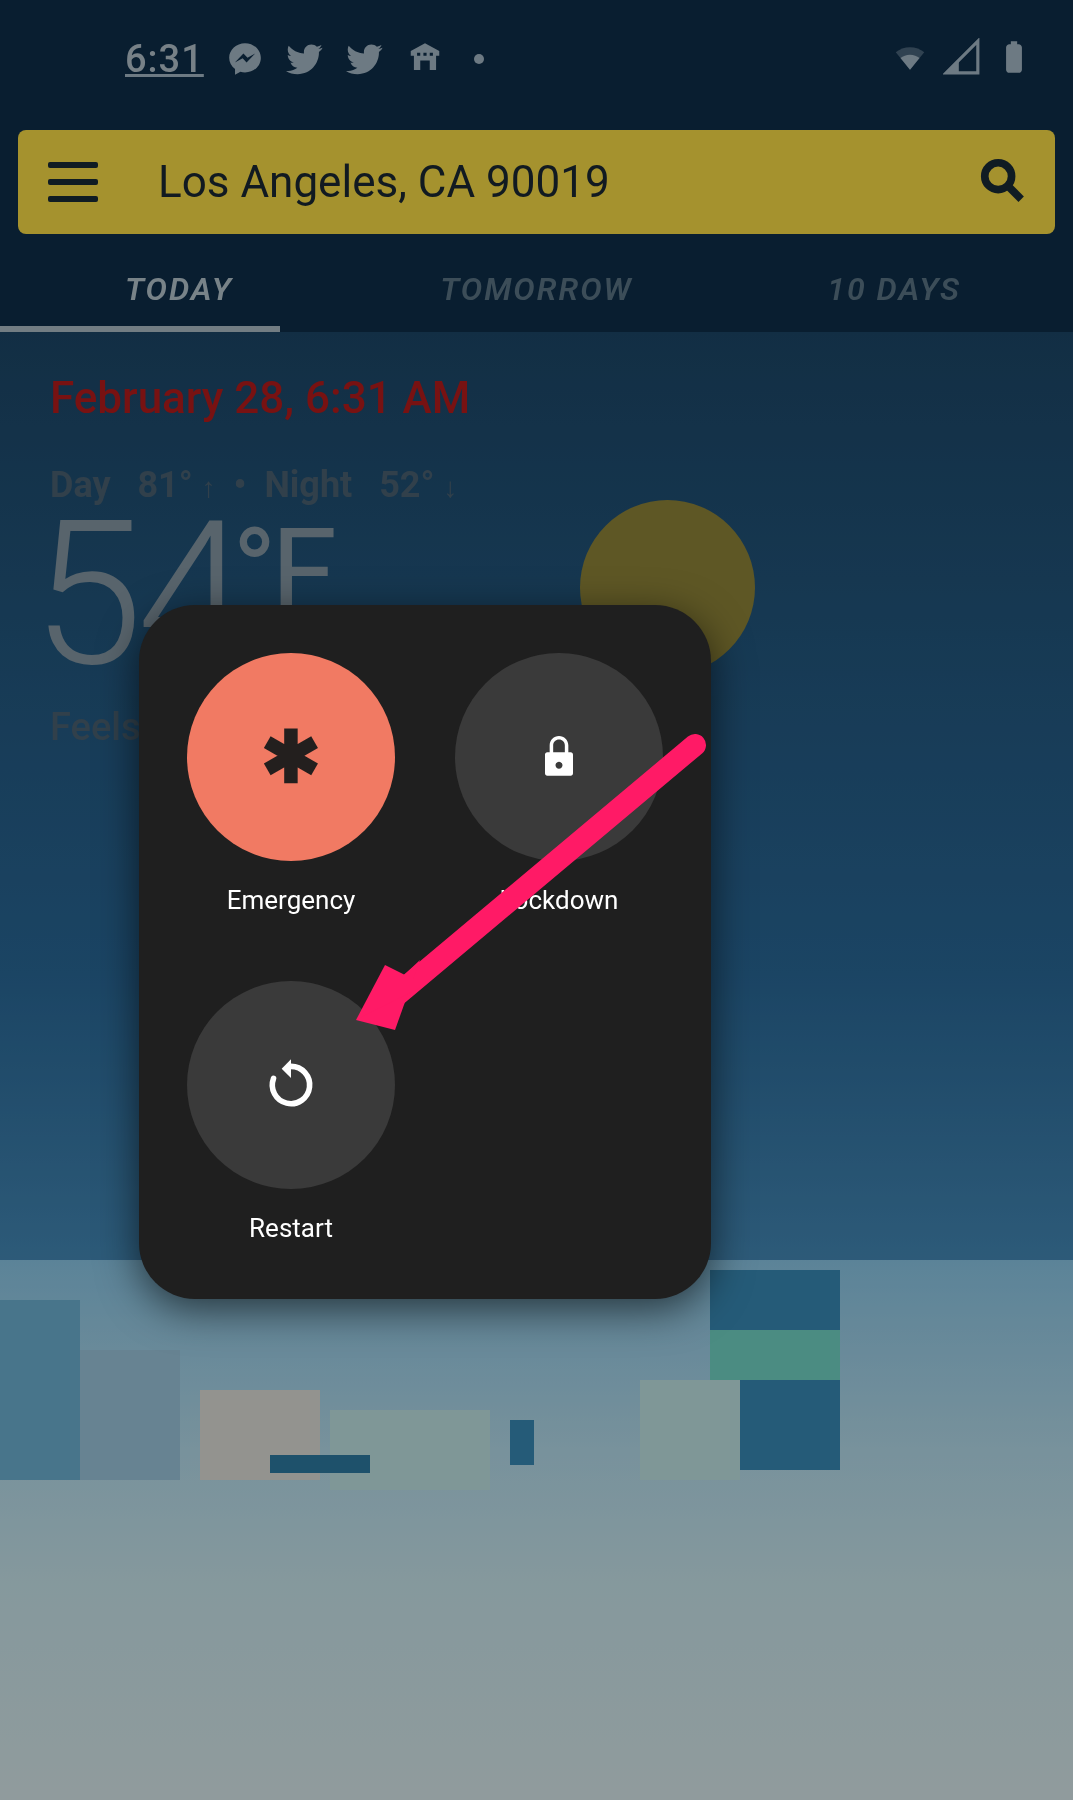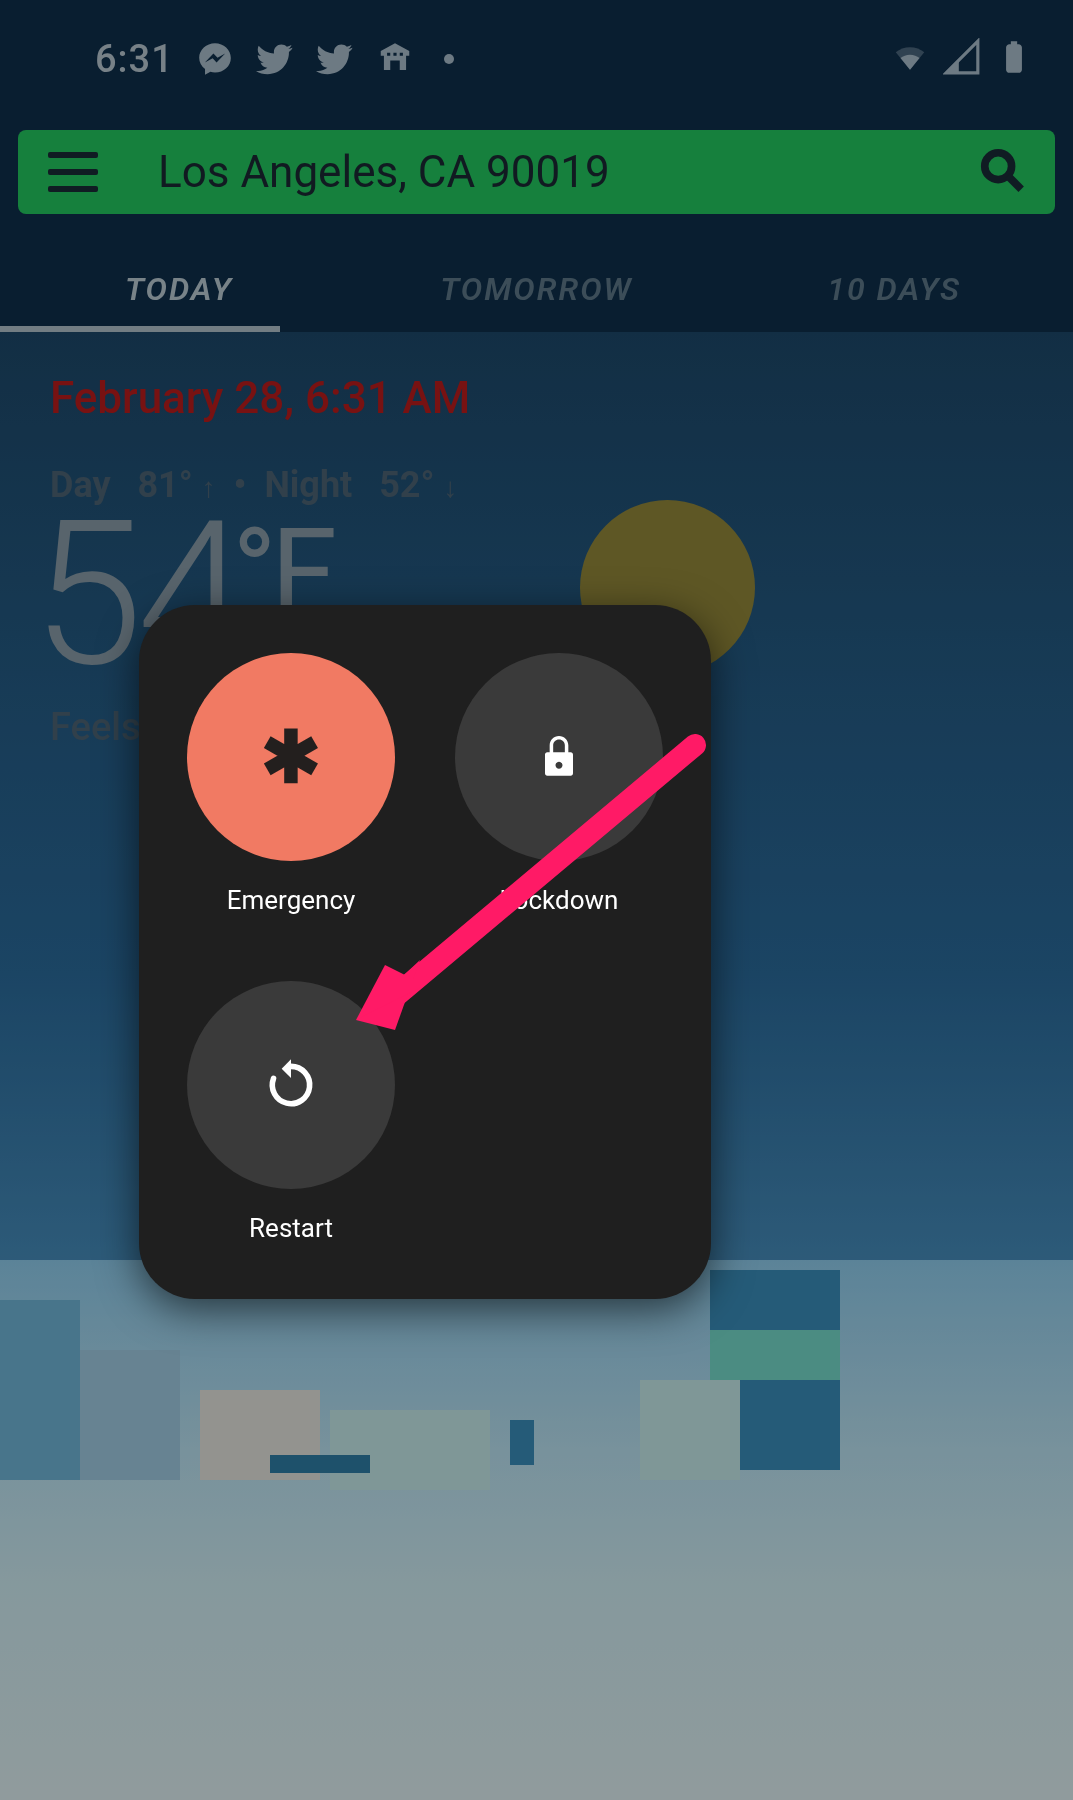--- a/index.html
+++ b/index.html
@@ -20,32 +20,32 @@
     background: linear-gradient(to bottom, #8dcaea 0%, #b8e0f0 35%, #cdebf2 60%, #deeff1 100%);
   }
 
   
   .status-bar {
     position: absolute; top: 0; left: 0; width: 100%; height: 118px;
     display: flex; align-items: center; justify-content: space-between;
     padding: 0 30px;
     color: #a8bcca;
   }
-  .status-left { display: flex; align-items: center; gap: 22px; margin-left: 65px;}
+  .status-left { display: flex; align-items: center; gap: 22px; margin-left: 95px; text-decoration: underline;}
   .status-time { font-size: 38px; font-weight: 500; letter-spacing: 1px; color: #b7c6d0;}
   .status-icon { width: 38px; height: 38px; display:flex; align-items:center; justify-content:center; }
   .status-icon svg { width: 38px; height: 38px; fill: #a8bcca; }
   .status-dot { width: 10px; height: 10px; border-radius: 50%; background:#a8bcca; margin-left: 8px; }
   .status-right { display: flex; align-items: center; gap: 14px; margin-right: 10px;}
   .status-right svg { width: 38px; height: 38px; fill: #a8bcca; }
 
   
   .search-bar {
-    position: absolute; top: 130px; left: 18px; right: 18px; height: 84px;
-    background: #22c55e; border-radius: 8px;
+    position: absolute; top: 130px; left: 18px; right: 18px; height: 104px;
+    background: #fde047; border-radius: 8px;
     display: flex; align-items: center; padding: 0 30px;
   }
   .hamburger { width: 50px; height: 40px; display:flex; flex-direction:column; justify-content:space-between;}
   .hamburger span { display:block; height:6px; width:100%; background:#1a2b36; border-radius:2px;}
   .search-text { flex:1; margin-left: 60px; font-size: 44px; color:#1b2833; }
   .search-mag svg { width: 46px; height: 46px; stroke:#1a2b36; fill:none; stroke-width:4;}
 
   
   .tabs {
     position: absolute; top: 246px; left: 0; width: 100%; height: 86px;

